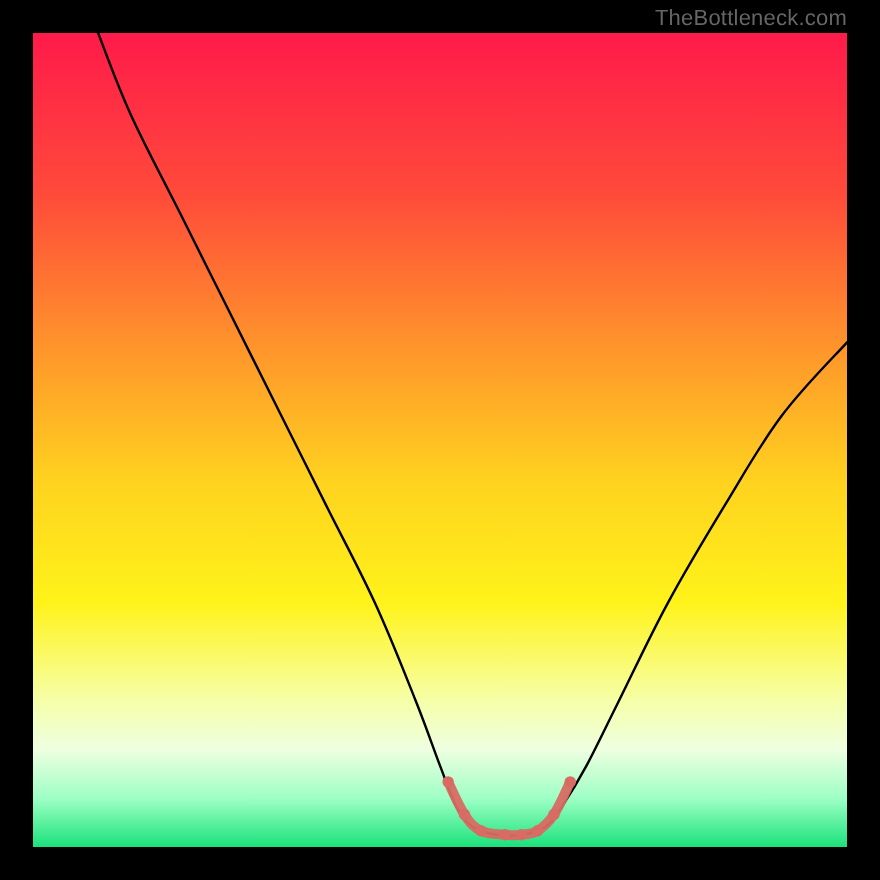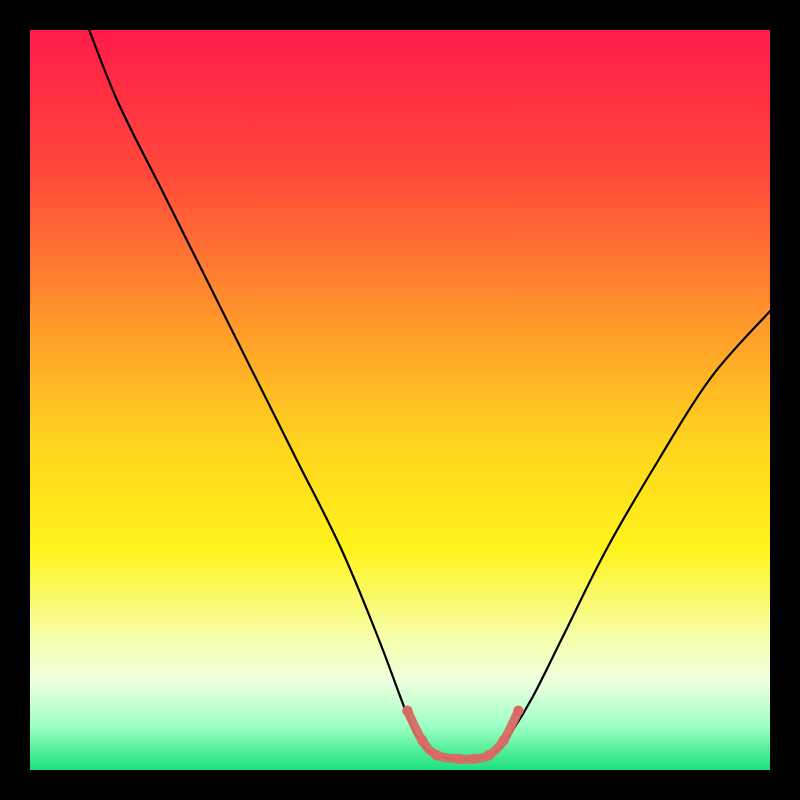--- a/index.html
+++ b/index.html
@@ -26,20 +26,21 @@
     font-size: 20px;
     font-weight: 500;
     letter-spacing: 0.2px;
   }
   svg { display: block; }
 </style>
 </head>
 <body>
 
 <div class="frame">
+  <div class="watermark">TheBottleneck.com</div>
   <div class="plot-area">
     <svg id="chart-svg" width="740" height="740" viewBox="0 0 740 740">
         <defs>
           <linearGradient id="bg-grad" x1="0" y1="0" x2="0" y2="1">
             <stop offset="0%" stop-color="#ff1a4a"></stop>
             <stop offset="20%" stop-color="#ff4b3a"></stop>
             <stop offset="40%" stop-color="#ff9a2a"></stop>
             <stop offset="55%" stop-color="#ffd21f"></stop>
             <stop offset="70%" stop-color="#fff31a"></stop>
             <stop offset="82%" stop-color="#f6ffa8"></stop>

